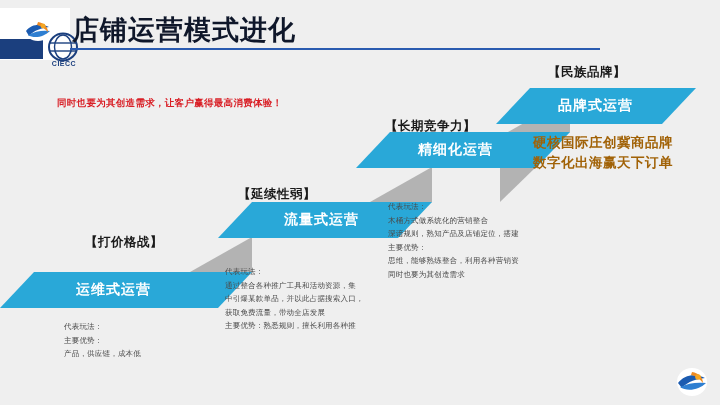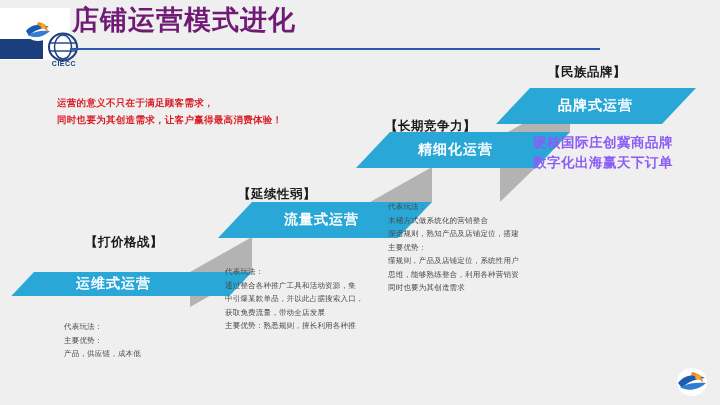--- a/index.html
+++ b/index.html
@@ -12,40 +12,40 @@
   }
   .slide{position:absolute;inset:0;background:#efefef;}
 
   
   .header{position:absolute;left:0;top:0;width:720px;height:60px;}
   .logo-box{position:absolute;left:0;top:8px;width:70px;height:52px;background:#ffffff;}
   .logo-bar{position:absolute;left:0;top:31px;width:43px;height:20px;background:#1b3f7e;}
   .logo-swirl{position:absolute;left:24px;top:10px;width:28px;height:24px;}
   .ciecc-mark{position:absolute;left:46px;top:24px;width:34px;height:30px;}
   .ciecc-text{position:absolute;left:44px;top:52px;width:40px;text-align:center;font-size:7px;font-weight:bold;color:#1b3f7e;letter-spacing:.5px;}
-  .slide-title{position:absolute;left:72px;top:0;font-size:27px;font-weight:bold;color:#701a75;letter-spacing:1px;line-height:40px;}
+  .slide-title{position:absolute;left:72px;top:10px;font-size:27px;font-weight:bold;color:#0f172a;letter-spacing:1px;line-height:40px;}
   .title-rule{position:absolute;left:70px;top:48px;width:530px;height:2px;background:#2a5bb0;}
 
   
   .lead{position:absolute;left:57px;top:94px;font-size:9.5px;font-weight:bold;color:#d91f26;line-height:17px;letter-spacing:.3px;}
 
   
   .stair{position:absolute;left:0;top:0;width:720px;height:405px;}
   .riser{position:absolute;background:#b3b3b3;}
   .tread{position:absolute;background:#29a8d8;display:flex;align-items:center;}
   .tread span{color:#ffffff;font-size:14px;font-weight:bold;letter-spacing:1px;}
 
   
   .step-label{position:absolute;font-size:12.5px;font-weight:bold;color:#1a1a1a;letter-spacing:.5px;white-space:nowrap;}
 
   
   .col{position:absolute;font-size:7.5px;color:#4a4a4a;line-height:13.5px;letter-spacing:.2px;}
 
   
-  .highlight{position:absolute;left:533px;top:133px;font-size:13.5px;font-weight:bold;color:#8b5cf6;line-height:20px;letter-spacing:.5px;}
+  .highlight{position:absolute;left:533px;top:133px;font-size:13.5px;font-weight:bold;color:#a16207;line-height:20px;letter-spacing:.5px;}
 
   
   .corner-logo{position:absolute;right:12px;bottom:8px;width:32px;height:30px;}
 </style>
 </head>
 <body>
 
 <div class="slide">
 
   <div class="header">
@@ -66,32 +66,31 @@
         <line x1="4" y1="19" x2="30" y2="19" stroke="#1b3f7e" stroke-width="1.4"></line>
       </svg>
       <div class="ciecc-text">CIECC</div>
     </div>
 
     <div class="slide-title">店铺运营模式进化</div>
     <div class="title-rule"></div>
   </div>
 
   <div class="lead">
-    <div>运营的意义不只在于满足顾客需求，</div>
     <div>同时也要为其创造需求，让客户赢得最高消费体验！</div>
   </div>
 
   <div class="stair">
 
     <div class="riser" style="left:190px;top:237px;width:62px;height:70px;clip-path:polygon(0 35px,62px 0,62px 35px,0 70px);"></div>
     <div class="riser" style="left:370px;top:167px;width:62px;height:70px;clip-path:polygon(0 35px,62px 0,62px 35px,0 70px);"></div>
     <div class="riser" style="left:508px;top:97px;width:62px;height:70px;clip-path:polygon(0 35px,62px 0,62px 35px,0 70px);"></div>
     <div class="riser" style="left:500px;top:132px;width:36px;height:70px;clip-path:polygon(0 0,36px 0,36px 35px,0 70px);"></div>
 
-    <div class="tread" style="left:0px;top:272px;width:252px;height:24px;clip-path:polygon(34px 0,252px 0,218px 36px,0 36px);padding-left:76px;">
+    <div class="tread" style="left:0px;top:272px;width:252px;height:36px;clip-path:polygon(34px 0,252px 0,218px 36px,0 36px);padding-left:76px;">
       <span>运维式运营</span>
     </div>
     <div class="step-label" style="left:85px;top:234px;">【打价格战】</div>
 
     <div class="tread" style="left:218px;top:202px;width:214px;height:36px;clip-path:polygon(34px 0,214px 0,180px 36px,0 36px);padding-left:66px;">
       <span>流量式运营</span>
     </div>
     <div class="step-label" style="left:238px;top:186px;">【延续性弱】</div>
 
     <div class="tread" style="left:356px;top:132px;width:214px;height:36px;clip-path:polygon(34px 0,214px 0,180px 36px,0 36px);padding-left:62px;">
@@ -117,21 +116,20 @@
     <div>中引爆某款单品，并以此占据搜索入口，</div>
     <div>获取免费流量，带动全店发展</div>
     <div>主要优势：熟悉规则，擅长利用各种推</div>
   </div>
 
   <div class="col" style="left:388px;top:200px;width:158px;">
     <div>代表玩法：</div>
     <div>木桶方式做系统化的营销整合</div>
     <div>深谙规则，熟知产品及店铺定位，搭建</div>
     <div>主要优势：</div>
-    <div>懂规则，产品及店铺定位，系统性用户</div>
     <div>思维，能够熟练整合，利用各种营销资</div>
     <div>同时也要为其创造需求</div>
   </div>
 
   <div class="highlight">
     <div>硬核国际庄创冀商品牌</div>
     <div>数字化出海赢天下订单</div>
   </div>
 
   <svg class="corner-logo" viewBox="0 0 32 30">

